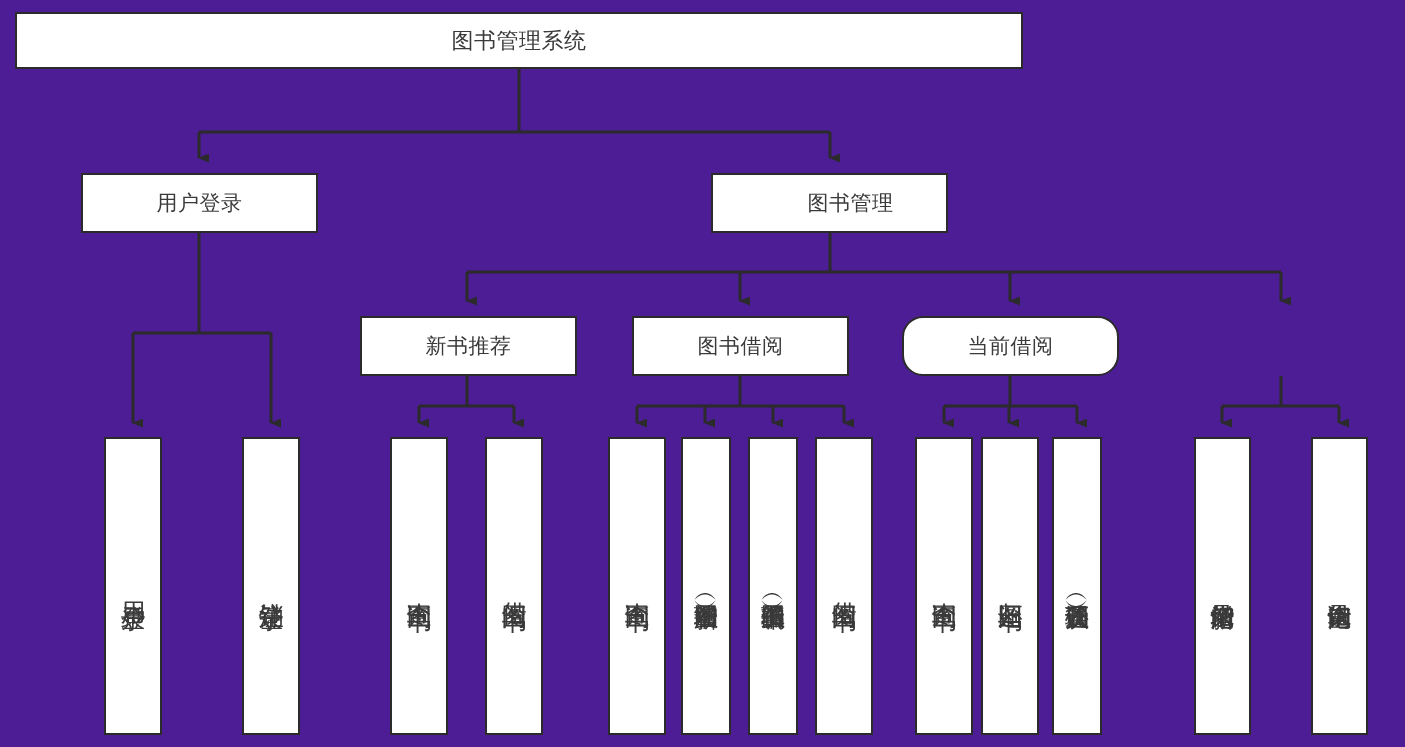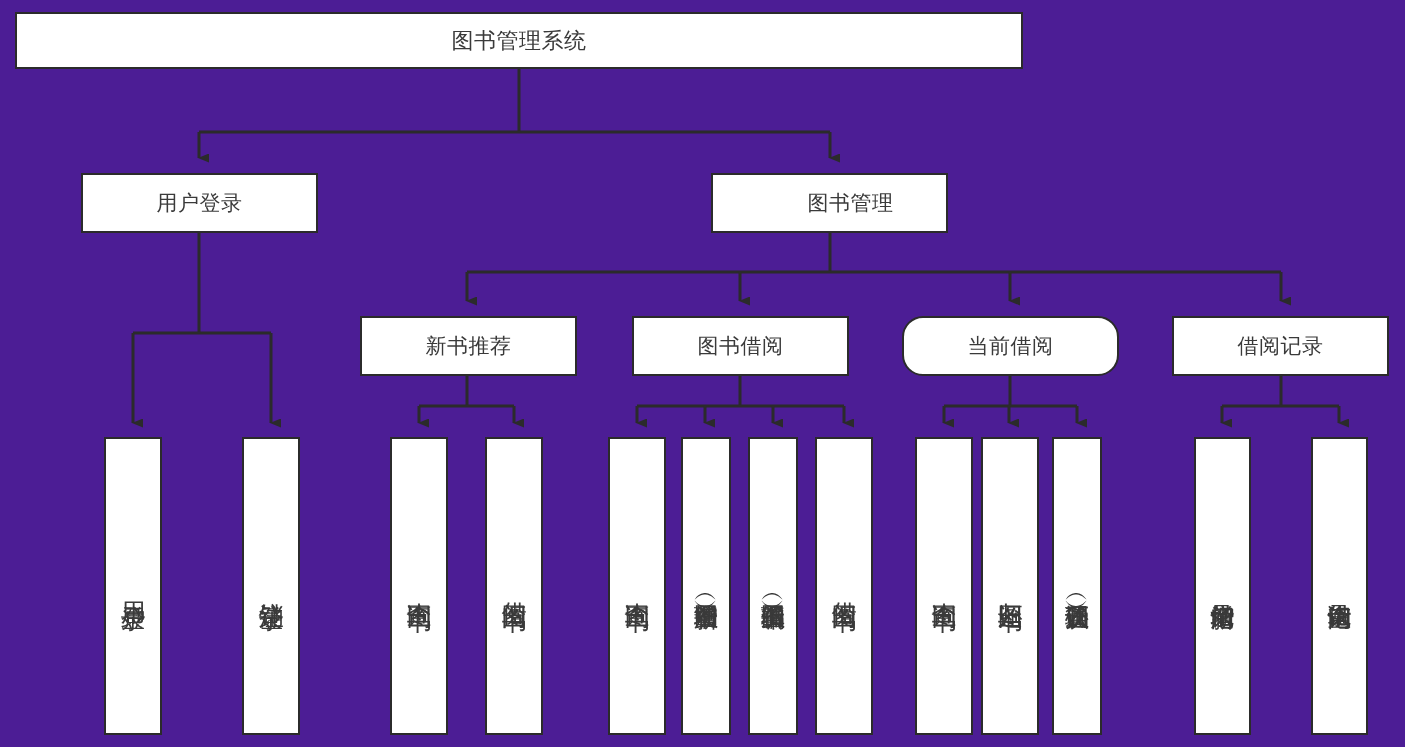--- a/index.html
+++ b/index.html
@@ -147,23 +147,20 @@
 
   <div class="node horiz" style="left:360px; top:316px; width:217px; height:60px;">
     <span class="node-label">新书推荐</span>
   </div>
   <div class="node horiz" style="left:632px; top:316px; width:217px; height:60px;">
     <span class="node-label">图书借阅</span>
   </div>
   <div class="node horiz" style="left:902px; top:316px; width:217px; height:60px;border-radius:21px;">
     <span class="node-label">当前借阅</span>
   </div>
-  <div class="node horiz" style="left:1172px; top:316px; width:217px; height:60px;">
-    <span class="node-label">借阅记录</span>
-  </div>
 
   <div class="node vert" style="left:104px; top:437px; width:58px; height:298px;">
     <span class="node-label">用户登录</span>
   </div>
   <div class="node vert" style="left:242px; top:437px; width:58px; height:298px;">
     <span class="node-label">注销登录</span>
   </div>
 
   <div class="node vert" style="left:390px; top:437px; width:58px; height:298px;">
     <span class="node-label">查询图书</span>

